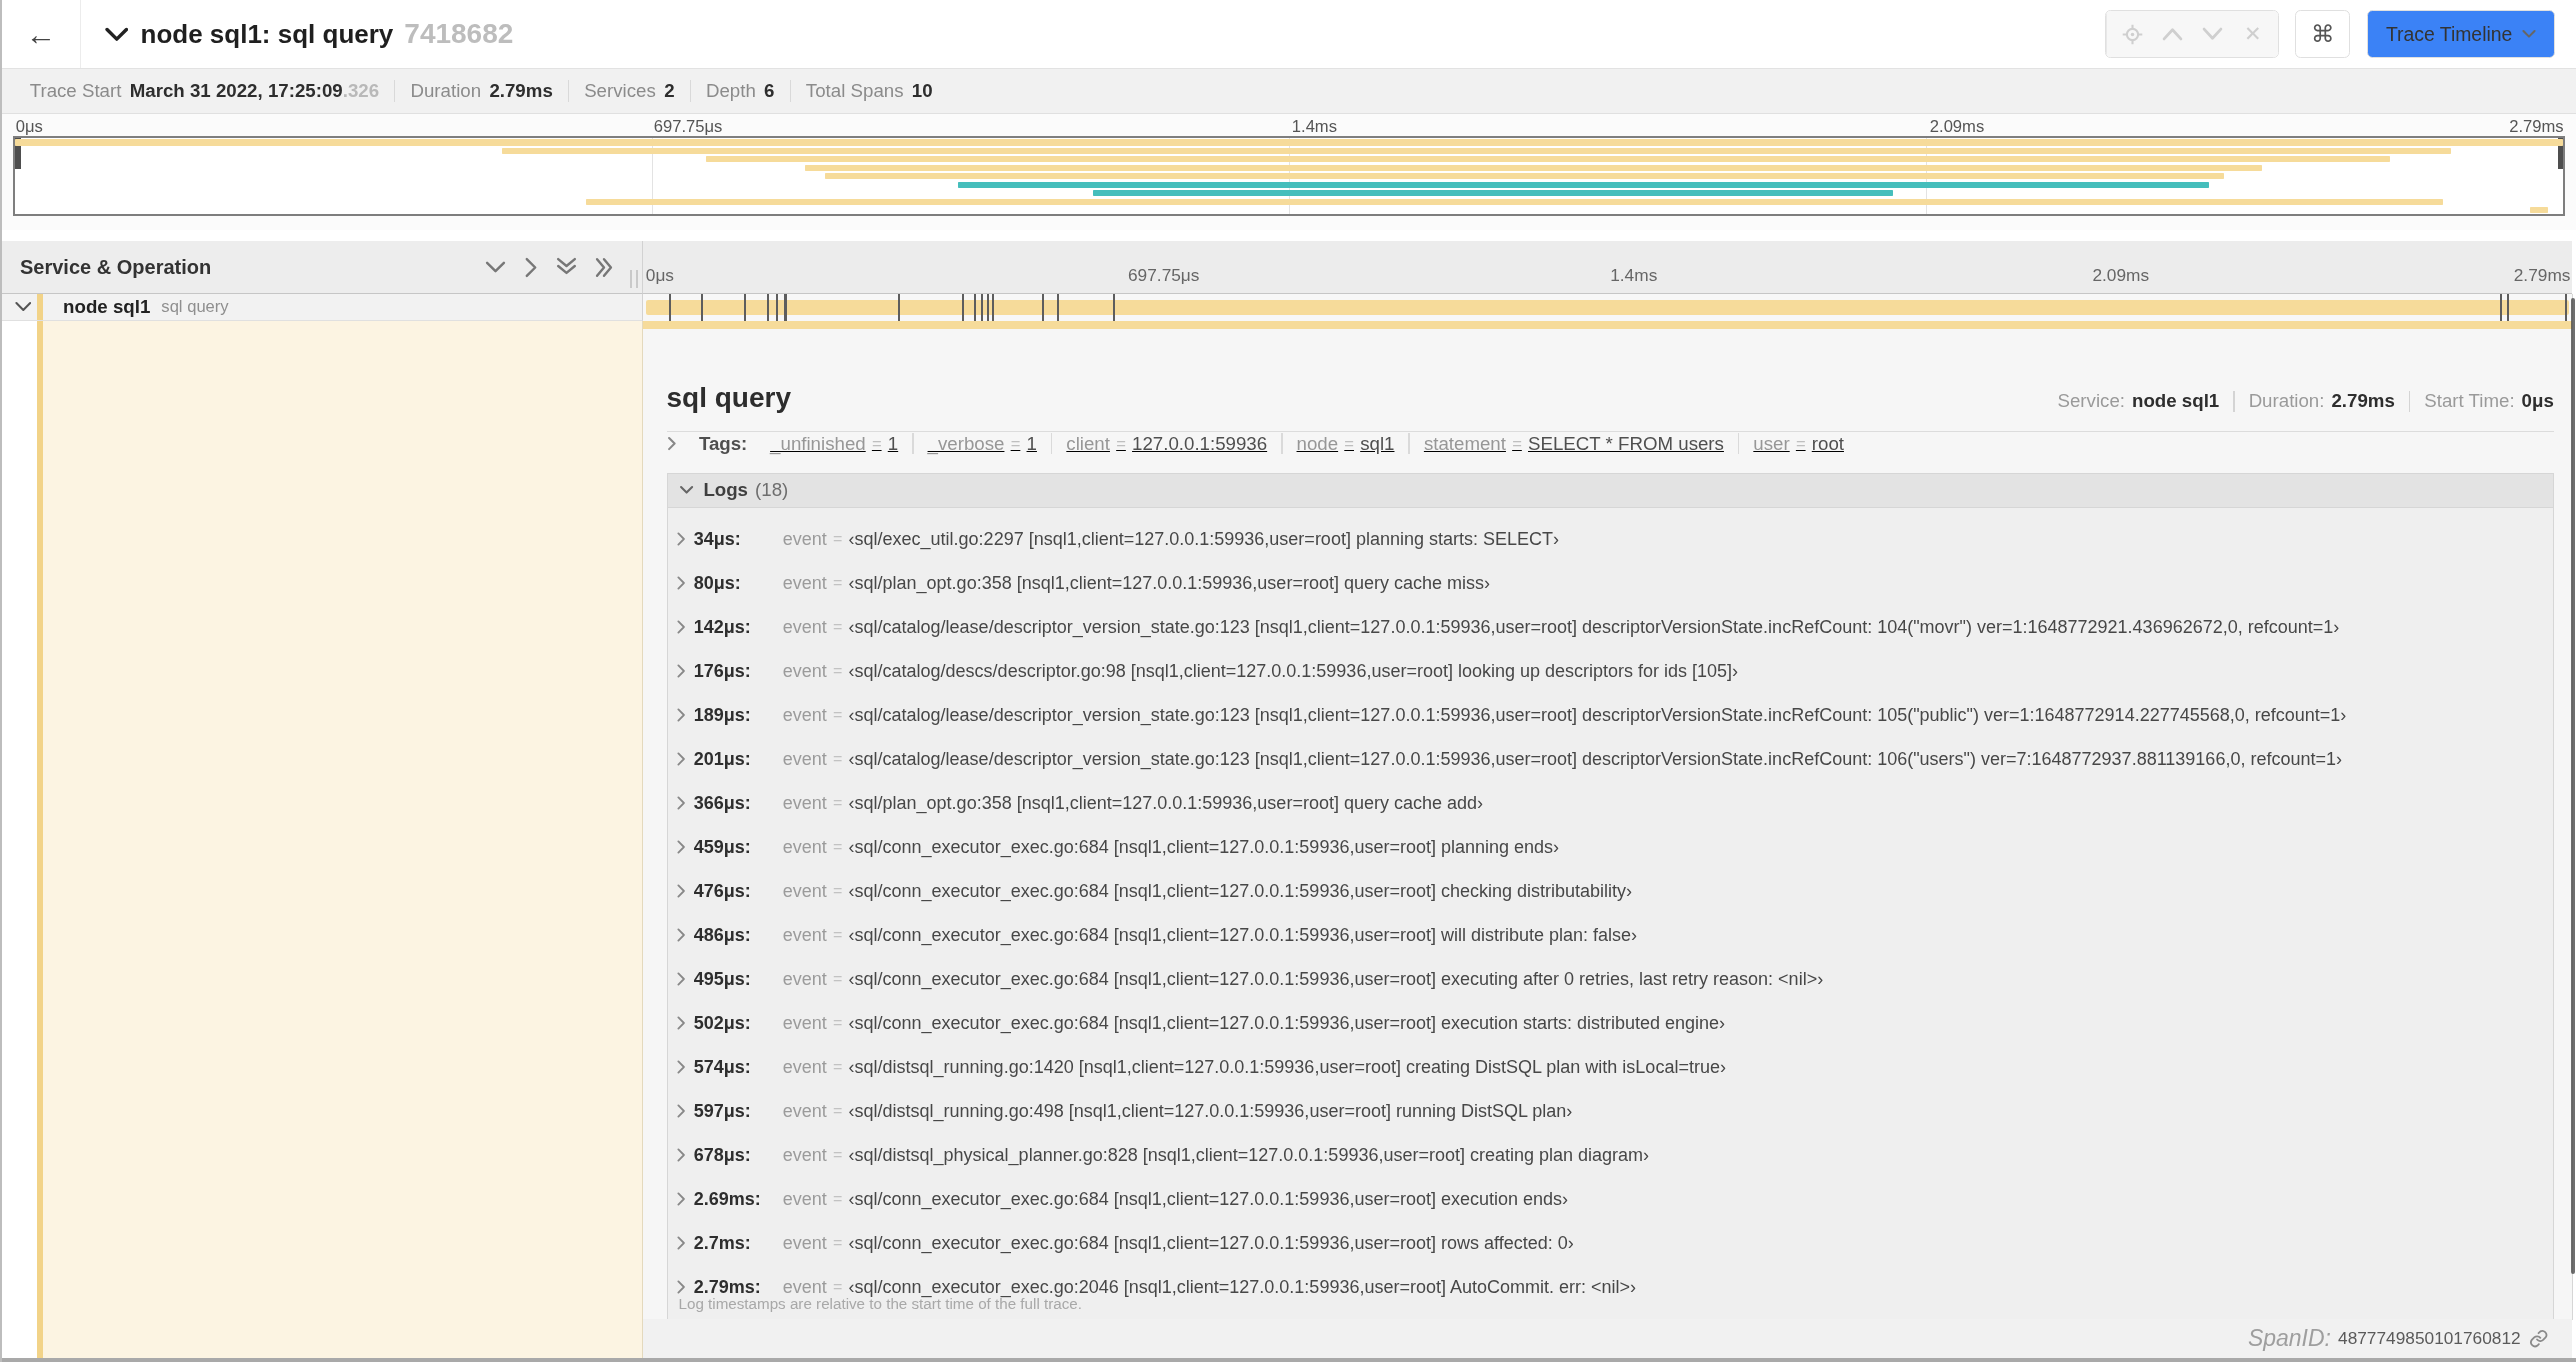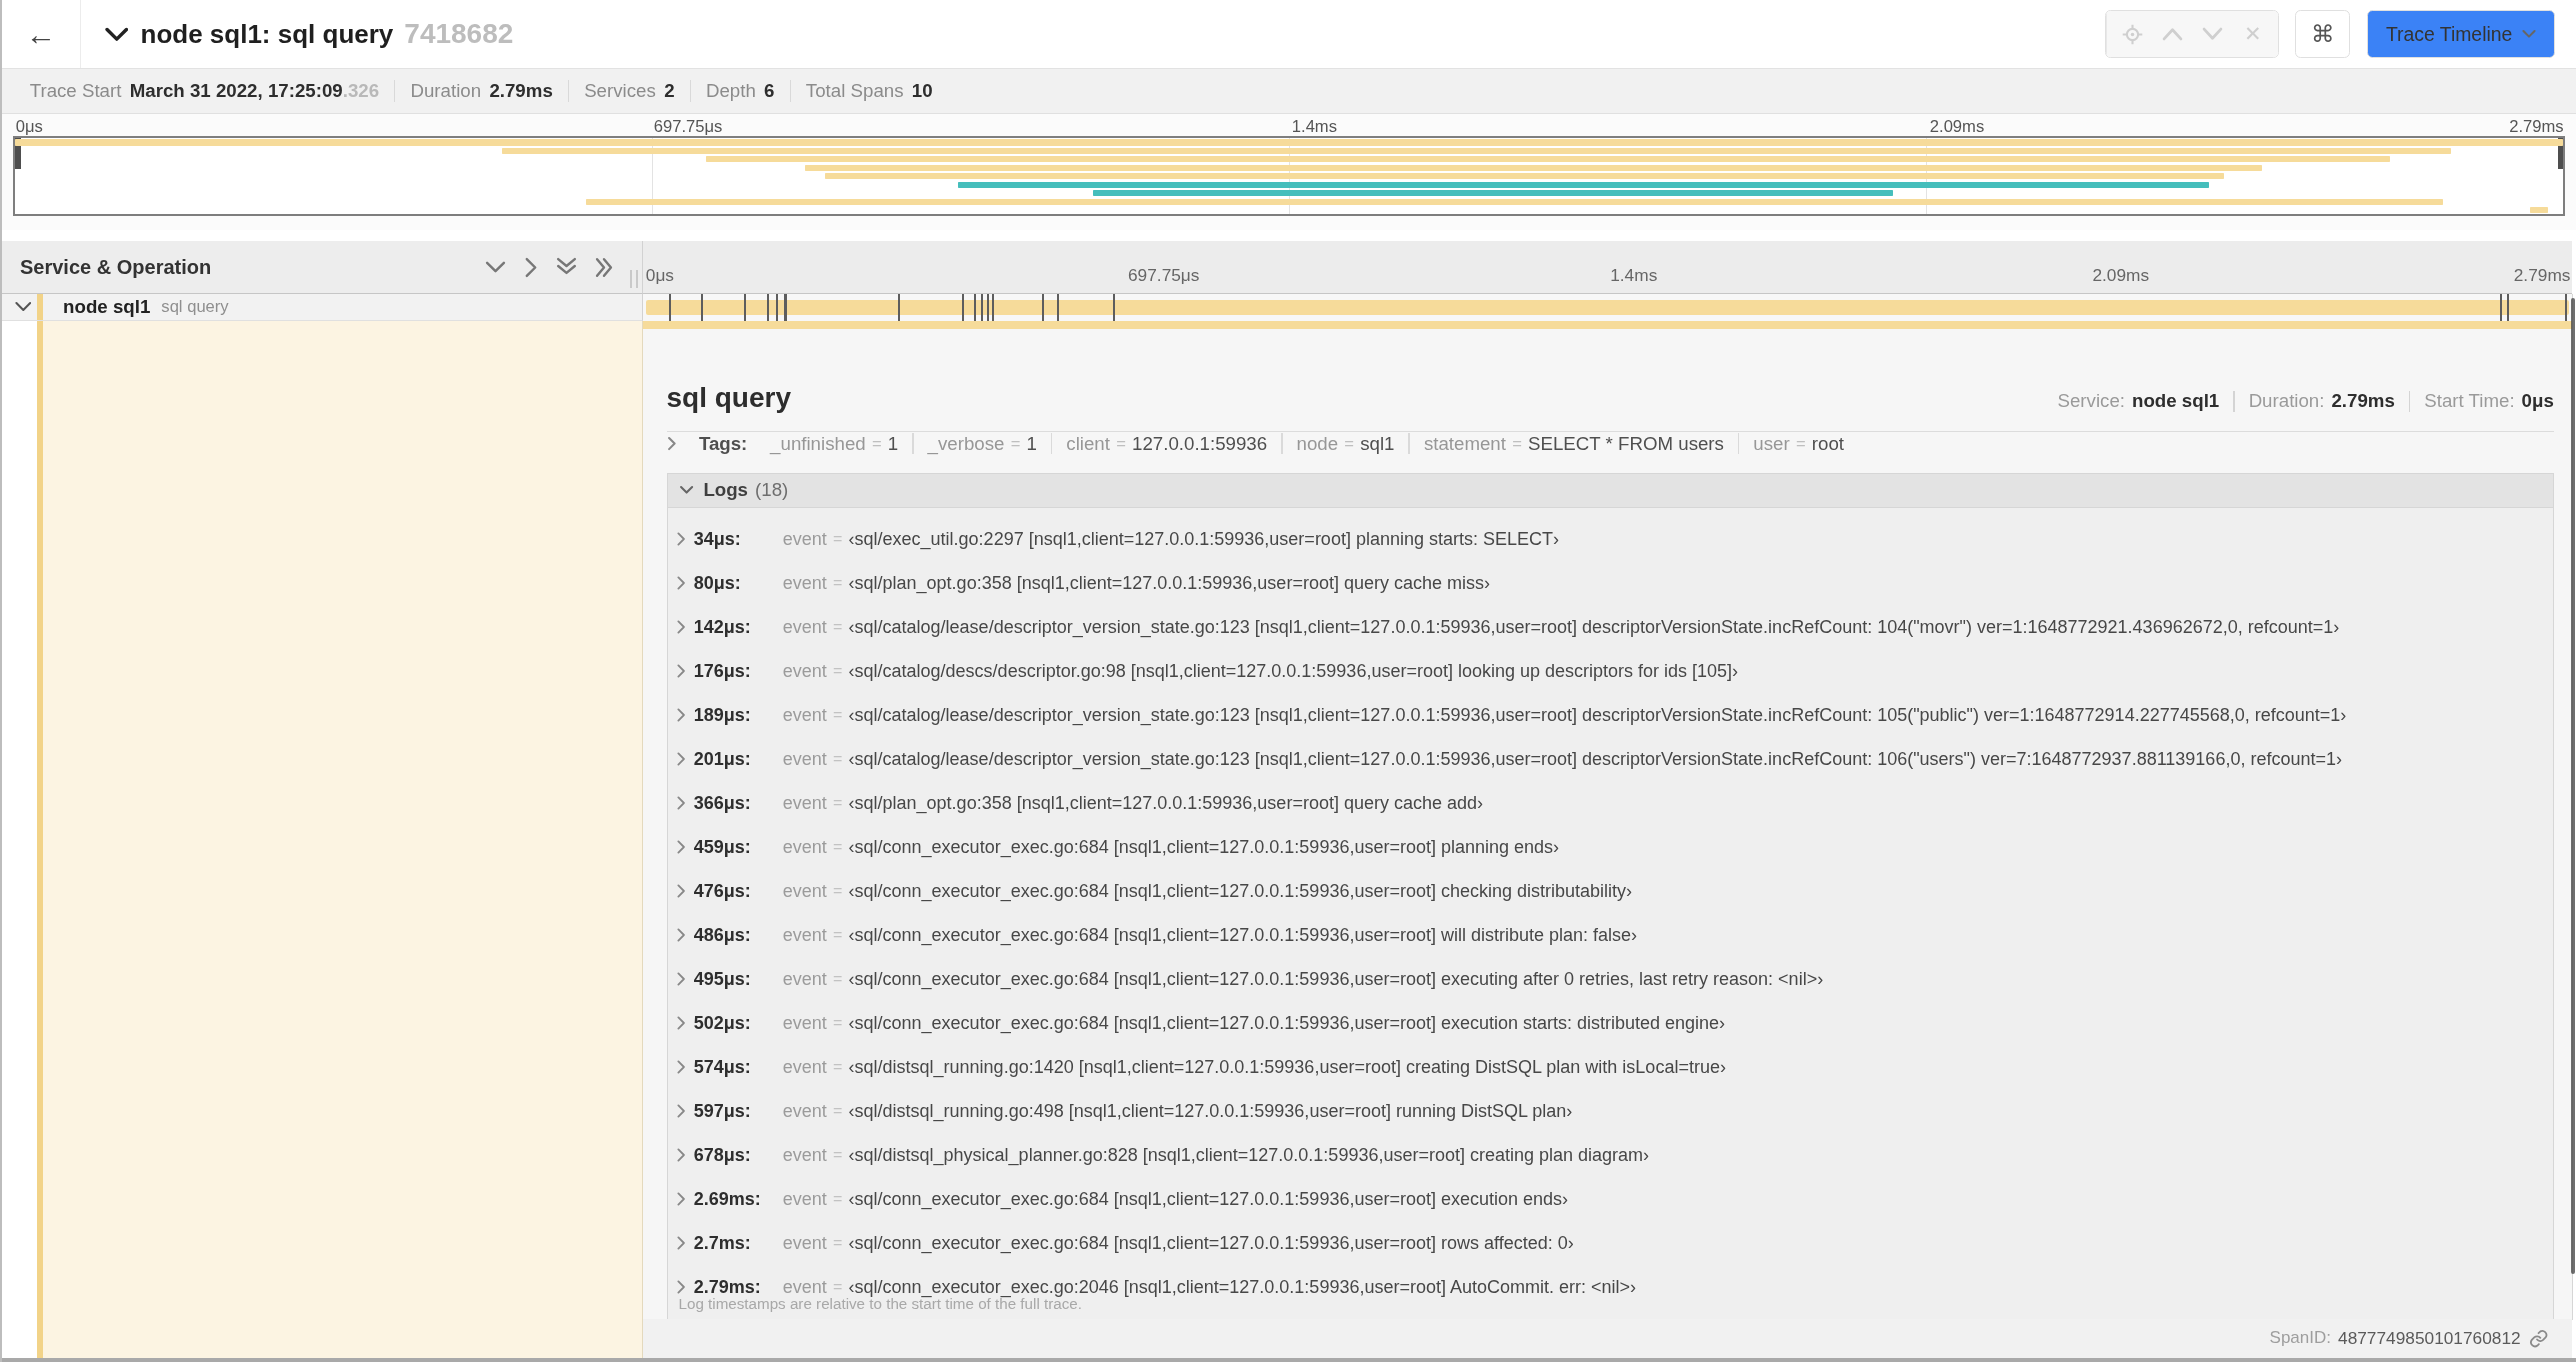--- a/index.html
+++ b/index.html
@@ -77,40 +77,40 @@
 
   .detail-head{display:flex;align-items:baseline;margin-top:21px;}
   .detail-title{font-size:28px;font-weight:bold;color:#2d2d2d;}
   .detail-meta{margin-left:auto;display:flex;align-items:center;font-size:18.7px;color:#9a9a9a;white-space:nowrap;margin-top:40px;}
   .detail-meta b{color:#2e2e2e;margin-left:7px;}
   .meta-sep{width:1.4px;height:21px;background:#d4d4d4;margin:0 14px;}
   .detail-hr{height:0.7px;background:#dcdcdc;margin-top:16.6px;}
 
   .tags-row{display:flex;align-items:center;margin-top:1px;font-size:18.7px;cursor:pointer;gap:13px;}
   .tags-label{font-weight:bold;color:#4f4f4f;margin-left:9.7px;}
-  .tag-item{display:flex;align-items:center;white-space:nowrap;}
+  .tag-item{display:flex;align-items:center;white-space:nowrap;text-decoration:underline;}
   .tag-sep{width:1.4px;height:21px;background:#dadada;margin:0 14px;}
   .tag-key{color:#979797;}
   .tag-eq{color:#bfbfbf;margin:0 6.2px;font-size:16.6px;}
   .tag-val{color:#4f4f4f;}
 
   .logs-box{margin-top:18px;border:1.4px solid #d6d6d6;background:#efefef;height:850px;box-sizing:border-box;position:relative;}
   .logs-header{height:33px;background:#e3e3e3;border-bottom:1.4px solid #d6d6d6;display:flex;align-items:center;font-size:18.7px;cursor:pointer;}
   .logs-title{font-weight:bold;color:#3f3f3f;margin-left:9.7px;}
   .logs-count{color:#6e6e6e;margin-left:7px;}
   .log-entry{display:flex;align-items:center;height:44px;padding-left:9.7px;font-size:18px;white-space:nowrap;overflow:hidden;cursor:pointer;}
   .log-entries{padding-top:9.7px;}
   .log-time{font-weight:bold;color:#2e2e2e;min-width:89px;margin-left:8.3px;}
   .log-key{color:#9b9b9b;}
   .log-eq{color:#c2c2c2;margin:0 6.2px;font-size:16px;}
   .log-val{color:#474747;}
   .logs-foot{position:absolute;left:11px;bottom:9.7px;font-size:15.2px;color:#a8a8a8;}
 
   .footer-strip{position:absolute;left:641px;right:4.2px;top:1078px;bottom:0;background:#f1f1f1;display:flex;align-items:center;justify-content:flex-end;padding-right:23.5px;box-sizing:border-box;}
-  .spanid-label{font-size:17px;color:#9e9e9e;}
+  .spanid-label{font-size:23px;color:#9e9e9e;font-style:italic;}
   .spanid-val{font-size:17.3px;color:#5a5a5a;margin-left:7px;}
   .link-ico{margin-left:8.3px;color:#8a8a8a;display:flex;cursor:pointer;}
 
   .bottom-edge{position:absolute;left:0;bottom:0;width:100%;height:5.5px;background:#a9a9a9;}
   .scrollbar-track{position:absolute;right:2.8px;top:294px;width:1.4px;height:1026px;background:#d6d6d6;}
   .scrollbar-thumb{position:absolute;right:0.7px;top:298px;width:4.8px;height:976px;background:#3f3f3f;opacity:.75;border-radius:2.1px;cursor:pointer;}
 
   .chev-svg{display:block;}
 </style>
 </head>

